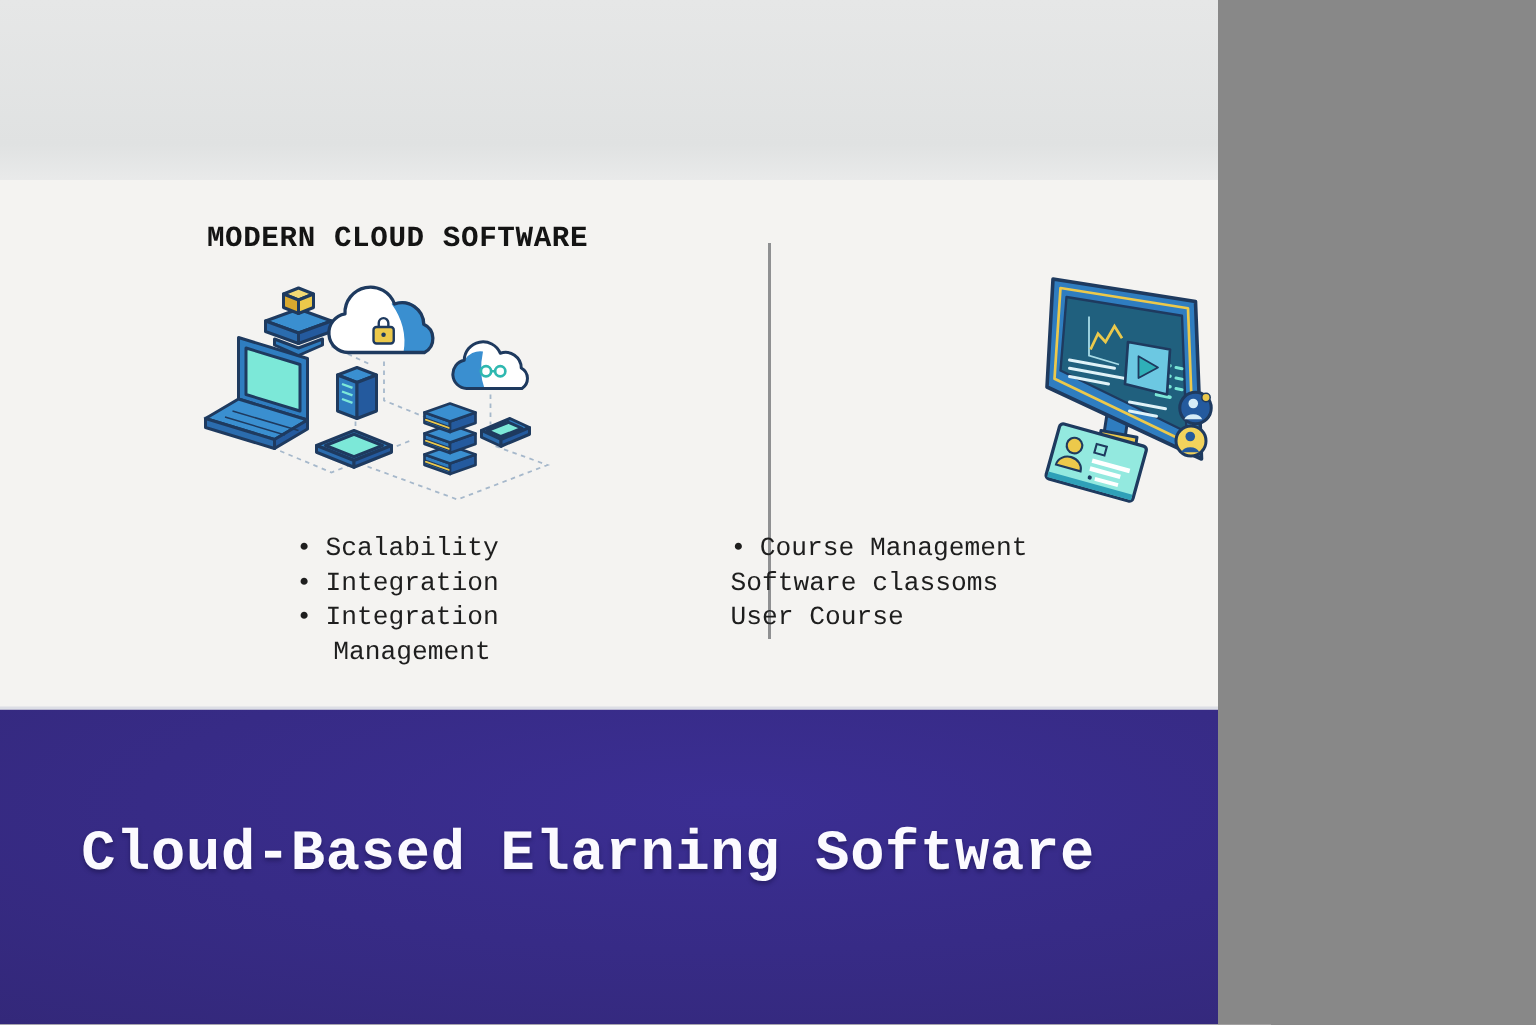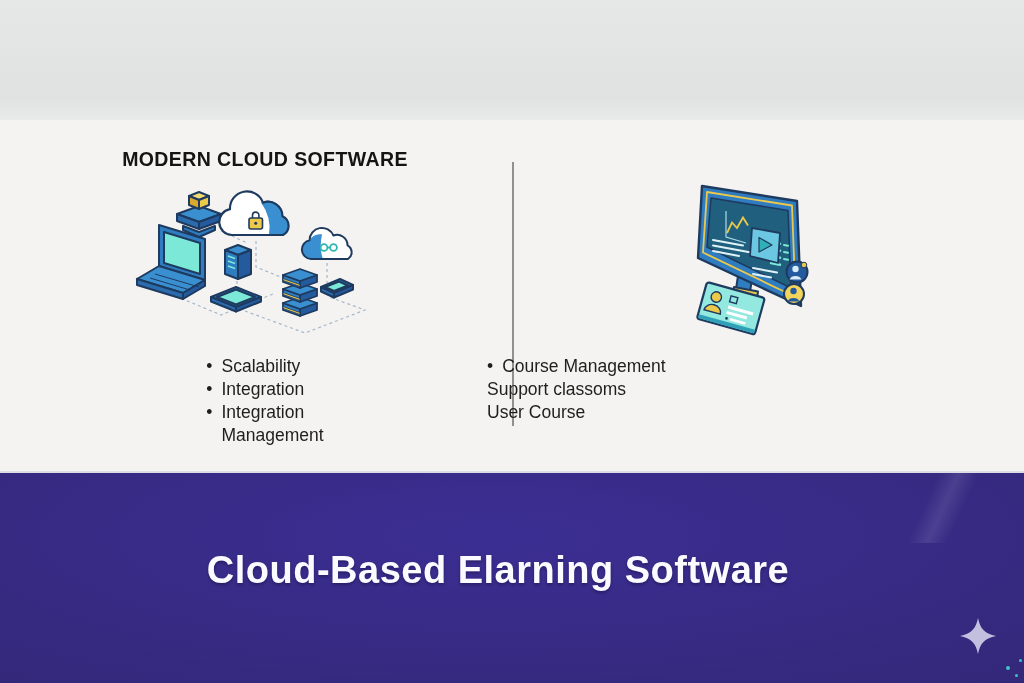--- a/index.html
+++ b/index.html
@@ -1,18 +1,18 @@
 <!DOCTYPE html>
 <html><head>
 <meta charset="utf-8">
 <style>
   html,body{margin:0;padding:0;background:#888;}
   .canvas{
-    position:relative;width:1024px;height:683px;overflow:hidden;
-    font-family:Liberation Sans, sans-serif;
+    position:relative;width:812px;height:683px;overflow:hidden;
+    font-family:Liberation Mono, monospace;
     background:#f4f3f1;
   }
   .top-band{
     position:absolute;left:0;top:0;width:1024px;height:120px;
     background:linear-gradient(180deg,#e6e7e7 0%,#e0e2e2 80%,#e9eaea 100%);
   }
   .content-band{
     position:absolute;left:0;top:120px;width:1024px;height:351px;
     background:#f4f3f1;
   }
@@ -28,21 +28,21 @@
   }
   .illus{position:absolute;}
   .illus-left{left:125px;top:181px;}
   .illus-right{left:680px;top:181px;}
   .flist{
     position:absolute;top:355px;text-align:center;
     font-size:17.5px;line-height:23px;color:#1e1e1e;
   }
   .flist-left{left:0;width:530px;}
   .flist-right{left:487px;width:530px;}
-  .flist-inner{display:inline-block;text-align:left;}
+  .flist-inner{display:inline-block;text-align:center;}
   .flist-right .flist-inner{display:block;text-align:left;}
   .blt{display:inline-block;margin-right:9px;}
   .bottom-band{
     position:absolute;left:0;top:471px;width:1024px;height:212px;
     background:radial-gradient(140% 170% at 48% 30%,#3b2e93 0%,#332879 55%,#241c66 100%);
     border-top:2px solid #dcdee5;box-sizing:border-box;
   }
   .bottom-band::after{
     content:"";position:absolute;right:0;top:0;width:170px;height:70px;
     background:linear-gradient(115deg,transparent 42%,rgba(255,255,255,.10) 52%,transparent 62%);
@@ -238,21 +238,21 @@
       </div>
     </div>
   </div>
 
   <div class="flist flist-right">
     <div class="flist-inner">
       <div>
         <span class="blt">•</span><span>Course Management</span>
       </div>
       <div>
-        <span>Support classoms</span>
+        <span>Software classoms</span>
       </div>
       <div>
         <span>User Course</span>
       </div>
     </div>
   </div>
 
   <div class="bottom-band"></div>
   <div class="main-title">Cloud-Based Elarning Software</div>
 

